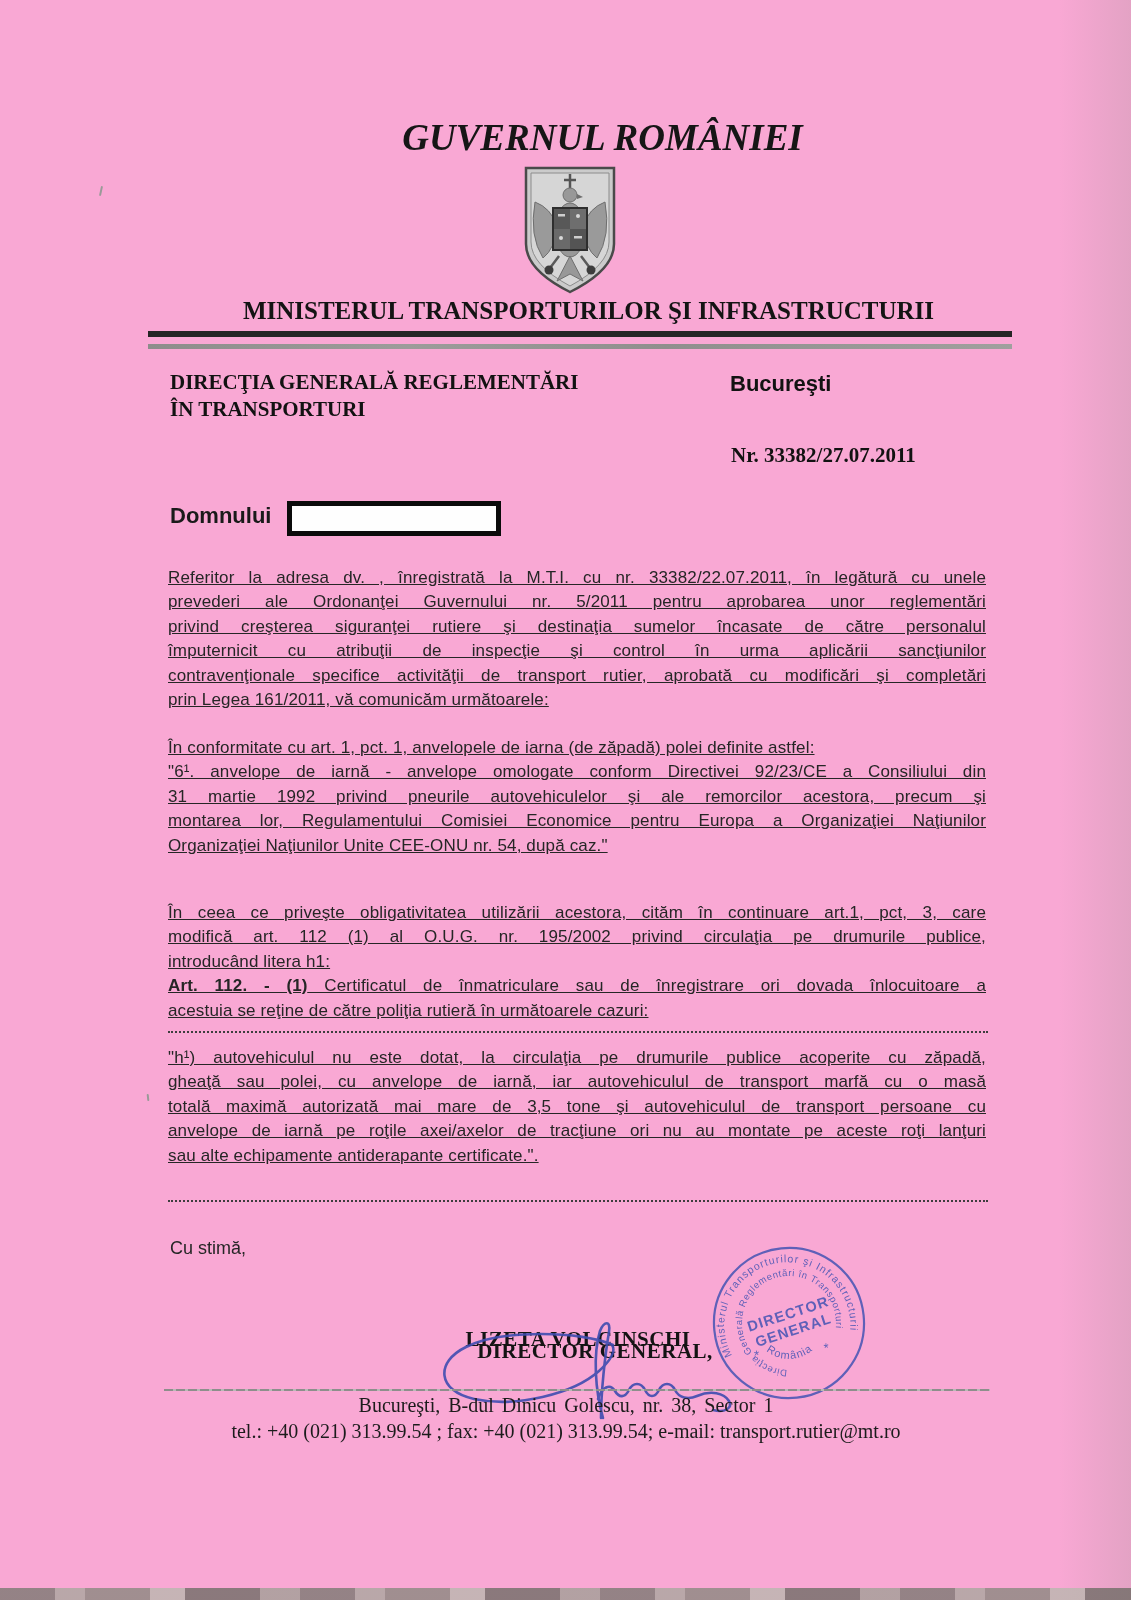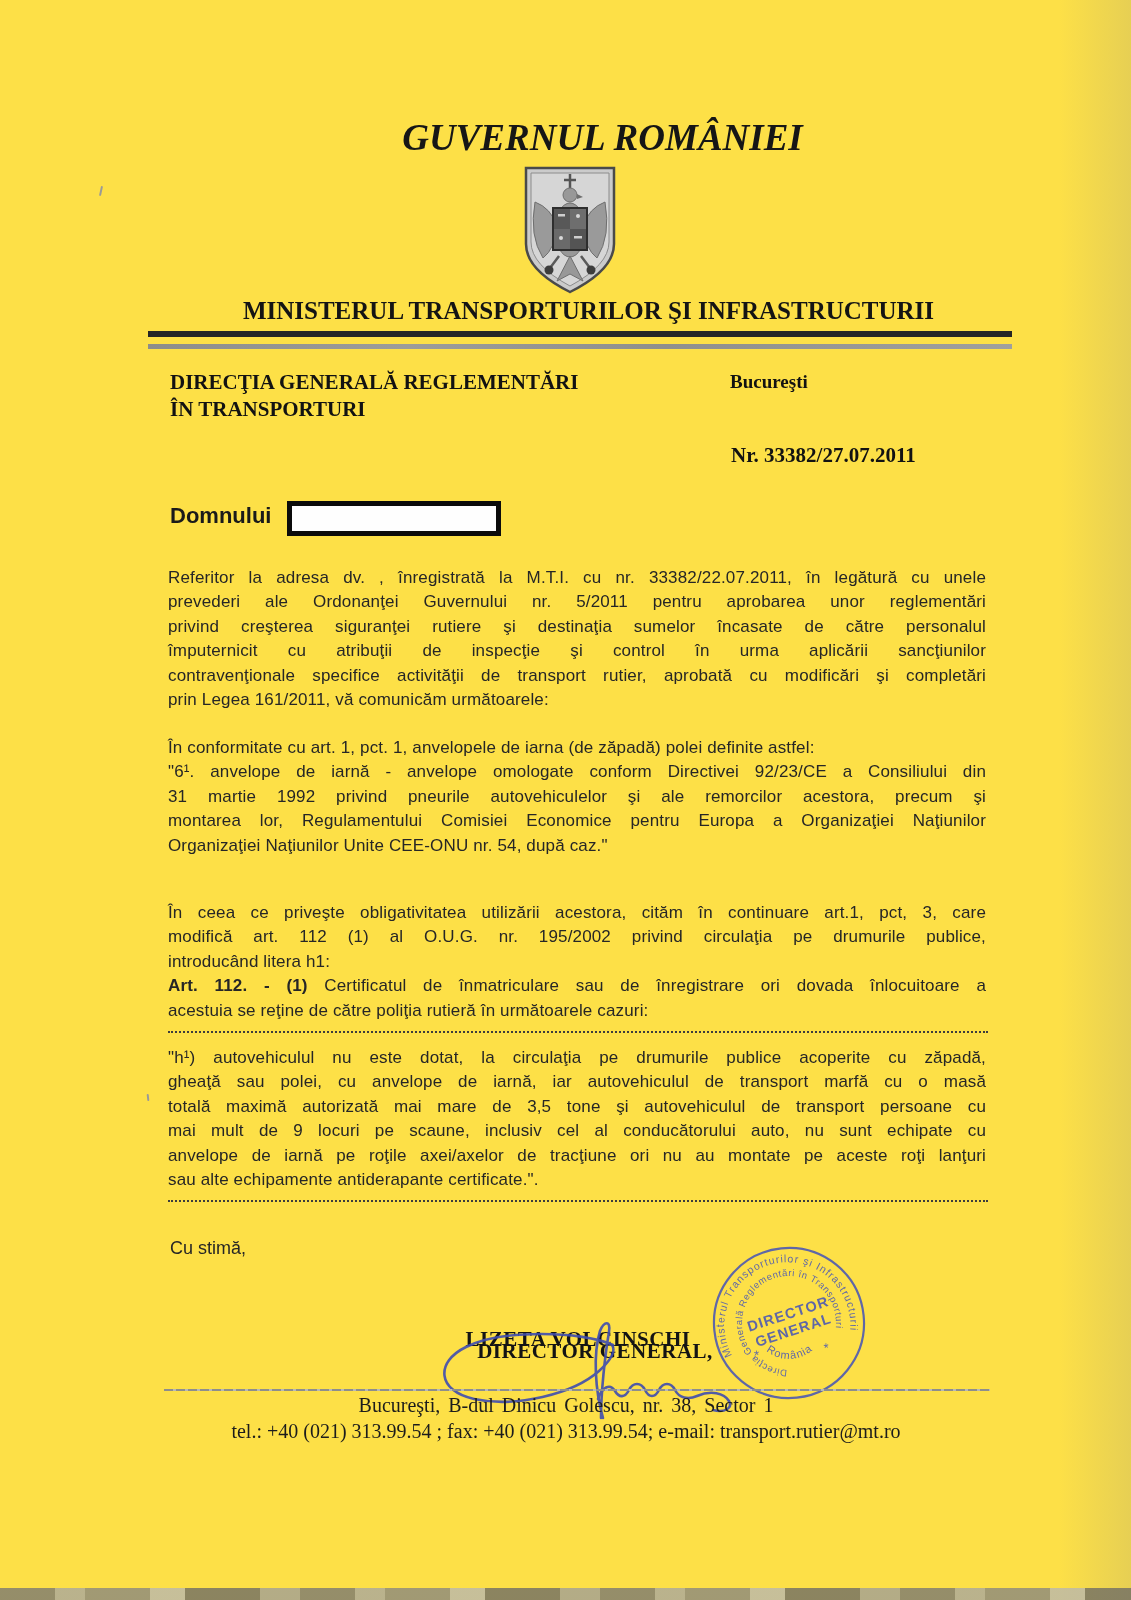--- a/index.html
+++ b/index.html
@@ -1,49 +1,49 @@
 <!DOCTYPE html>
 <html><head>
 <meta charset="utf-8">
 <style>
   html,body{margin:0;padding:0;background:#e8e8e6;}
   .page{
     position:relative;width:1131px;height:1600px;margin:0 auto;
-    background:#fde047;overflow:hidden;
+    background:#f9a8d4;overflow:hidden;
     font-family:"Liberation Sans",sans-serif;color:#242424;
   }
   .abs{position:absolute;}
 
   
   #gov-title{left:0;right:0;top:116px;padding-left:74px;text-align:center;
     font-family:"Liberation Serif",serif;font-style:italic;font-weight:bold;
     font-size:37px;color:#161616;letter-spacing:0px;}
   #coa{left:519px;top:164px;}
   #ministry{left:0;right:0;top:297px;padding-left:46px;text-align:center;
     font-family:"Liberation Serif",serif;font-weight:bold;font-size:25px;color:#141414;}
   #rule-dark{left:148px;top:331px;width:864px;height:6px;background:#252525;}
   #rule-gray{left:148px;top:344px;width:864px;height:5px;
     background:linear-gradient(90deg,#8d8d8b,#9c9c9a 30%,#8f8f8d 60%,#a0a09e);}
 
   
   #dept{left:170px;top:369px;font-family:"Liberation Serif",serif;font-weight:bold;
     font-size:21px;line-height:27px;color:#121212;}
-  #city{left:730px;top:371px;font-family:Liberation Serif, serif;font-weight:bold;
-    font-size:19px;color:#121212;}
+  #city{left:730px;top:371px;font-family:Liberation Sans, sans-serif;font-weight:bold;
+    font-size:22px;color:#121212;}
   #refnum{left:731px;top:419px;font-family:"Liberation Serif",serif;font-weight:bold;
     font-size:21px;color:#121212;margin-top:24px;}
 
   
   #salutation{left:170px;top:503px;font-weight:bold;font-size:22px;color:#1a1a1a;}
   #name-box{left:287px;top:501px;width:204px;height:25px;border:5px solid #0b0b0b;background:#fefefe;}
 
   
   .para{left:168px;width:818px;font-size:17px;line-height:24.4px;color:#262626;letter-spacing:.15px;}
   #p1{top:566px;} #p2{top:736px;} #p3{top:901px;} #p4{top:1046px;}
-  .line{text-align:justify;text-align-last:justify;white-space:normal;}
+  .line{text-align:justify;text-align-last:justify;white-space:normal;text-decoration:underline;}
   .line.last{text-align-last:auto;}
   .line span.b{font-weight:bold;}
   .dots{left:168px;width:820px;height:0;border-bottom:2px dotted #3d3d3d;}
   #dots1{top:1031px;} #dots2{top:1200px;}
 
   #closing{left:170px;top:1238px;font-size:18px;color:#262626;}
 
   
   #dg-title{left:430px;width:330px;top:1339px;text-align:center;
     font-family:"Liberation Serif",serif;font-weight:bold;font-size:21px;color:#141414;letter-spacing:.5px;}
@@ -138,21 +138,20 @@
       <div class="line">modifică art. 112 (1) al O.U.G. nr. 195/2002 privind circulaţia pe drumurile publice,</div>
       <div class="line last">introducând litera h1:</div>
       <div class="line"><span class="b">Art. 112. - (1)</span><span> Certificatul de înmatriculare sau de înregistrare ori dovada înlocuitoare a</span></div>
       <div class="line last">acestuia se reţine de către poliţia rutieră în următoarele cazuri:</div>
     </div>
   <div class="abs dots" id="dots1"></div>
   <div class="abs para" id="p4">
       <div class="line">"h¹) autovehiculul nu este dotat, la circulaţia pe drumurile publice acoperite cu zăpadă,</div>
       <div class="line">gheaţă sau polei, cu anvelope de iarnă, iar autovehiculul de transport marfă cu o masă</div>
       <div class="line">totală maximă autorizată mai mare de 3,5 tone şi autovehiculul de transport persoane cu</div>
-      <div class="line">mai mult de 9 locuri pe scaune, inclusiv cel al conducătorului auto, nu sunt echipate cu</div>
       <div class="line">anvelope de iarnă pe roţile axei/axelor de tracţiune ori nu au montate pe aceste roţi lanţuri</div>
       <div class="line last">sau alte echipamente antiderapante certificate.".</div>
     </div>
   <div class="abs dots" id="dots2"></div>
 
   <div class="abs" id="closing">Cu stimă,</div>
 
   <div class="abs" id="dg-title">DIRECTOR GENERAL,</div>
   <div class="abs" id="dg-name">LIZETA VOLCINSCHI</div>
 

